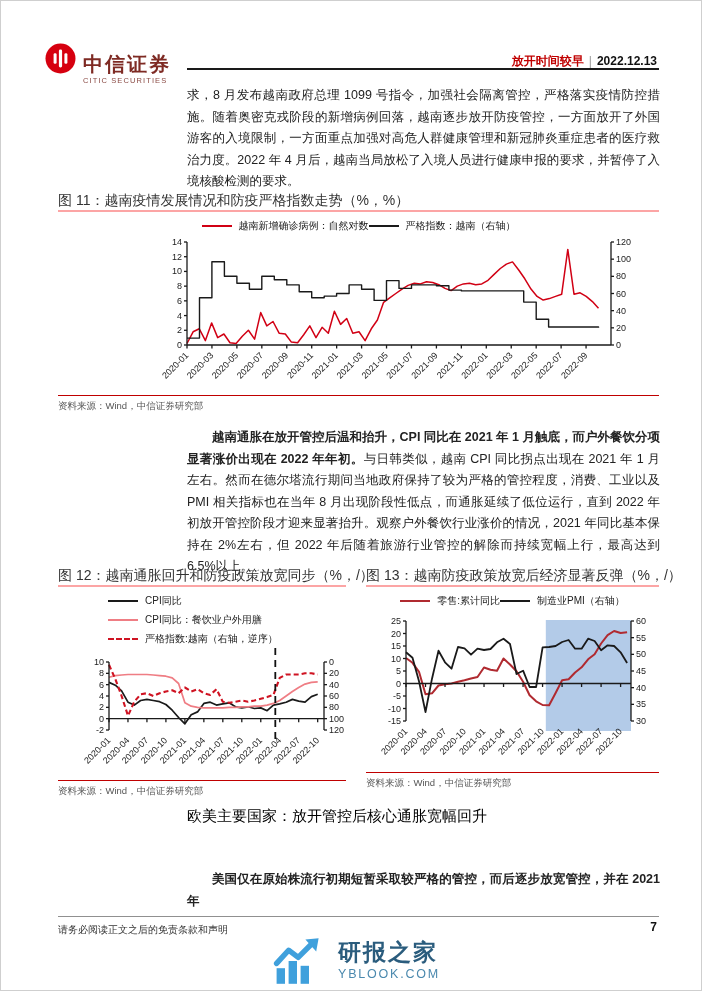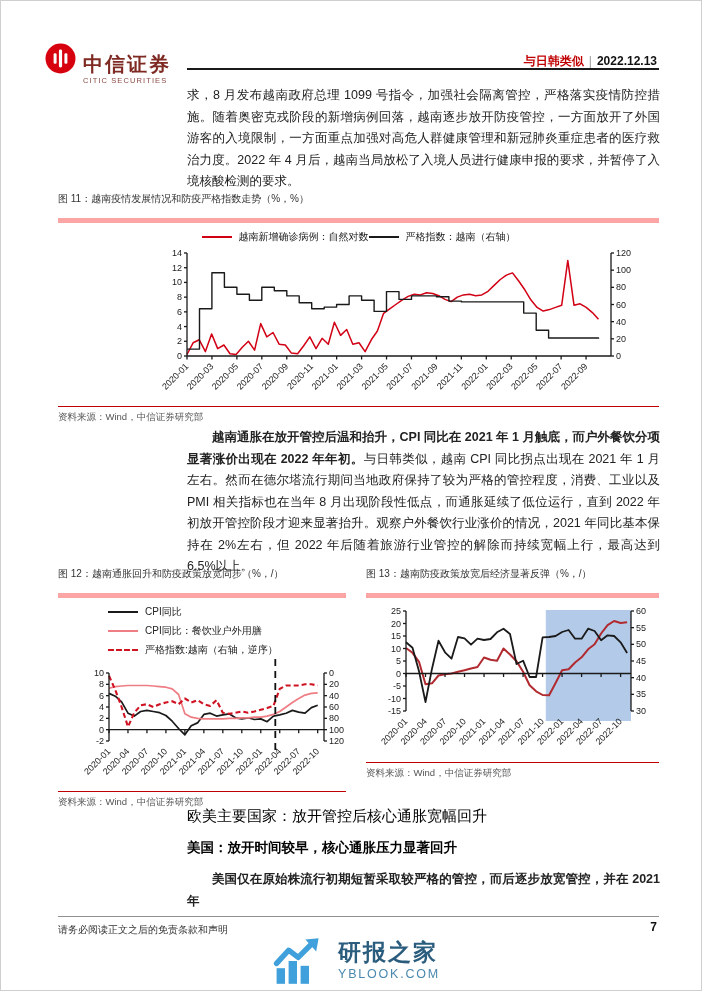--- a/index.html
+++ b/index.html
@@ -20,21 +20,21 @@
   .para{position:absolute;left:186px;width:473px;font-size:12.5px;line-height:21.5px;
         text-align:justify;color:#222;}
   .p1{top:84px;}
   .p2{top:426px;text-indent:2em;}
   .p3{top:868px;text-indent:2em;font-weight:bold;}
   .bold{font-weight:bold;}
   .h2{position:absolute;left:186px;top:806px;font-size:15px;font-weight:normal;color:#000;}
   .h3{position:absolute;left:186px;top:838px;font-size:13.5px;font-weight:bold;color:#000;}
   
   .fig{position:absolute;}
-  .fig-caption{font-size:10px;color:#333;padding-bottom:12px;border-bottom:5px solid #fca5a5;white-space:nowrap;}
+  .fig-caption{font-size:14px;color:#333;padding-bottom:0;border-bottom:2px solid #fca5a5;white-space:nowrap;}
   .legend{display:flex;margin-top:7px;}
   .legend-h{flex-direction:row;justify-content:center;}
   .legend-v{flex-direction:column;gap:5px;margin-left:50px;}
   .legend-item{display:flex;align-items:center;gap:7px;font-size:10px;color:#222;white-space:nowrap;}
   .sw{display:inline-block;width:30px;height:0;}
   .fig-src-rule{border-top:1px solid #c00000;margin-top:2px;}
   .fig-src{font-size:9.5px;color:#555;margin-top:4px;}
   .fig11{left:57px;top:191px;width:601px;}
   .fig12{left:57px;top:566px;width:288px;}
   .fig13{left:365px;top:566px;width:293px;}
@@ -60,21 +60,21 @@
       <rect x="13.9" y="6.5" width="3.2" height="18" rx="1.4" fill="#fff"></rect>
       <rect x="8.6" y="10.2" width="3" height="10.6" rx="1.3" fill="#fff"></rect>
       <rect x="19.4" y="10.2" width="3" height="10.6" rx="1.3" fill="#fff"></rect>
     </svg>
     <div class="logo-text">
       <span class="brand-cn">中信证券</span>
       <span class="brand-en">CITIC SECURITIES</span>
     </div>
   </div>
   <div class="header-right">
-    <span class="series">与日韩类似</span><span class="sep">|</span><span class="hdate">2022.12.13</span>
+    <span class="series">放开时间较早</span><span class="sep">|</span><span class="hdate">2022.12.13</span>
   </div>
   <div class="header-rule"></div>
 
   <div class="para p1">求，8 月发布越南政府总理 1099 号指令，加强社会隔离管控，严格落实疫情防控措施。随着奥密克戎阶段的新增病例回落，越南逐步放开防疫管控，一方面放开了外国游客的入境限制，一方面重点加强对高危人群健康管理和新冠肺炎重症患者的医疗救治力度。2022 年 4 月后，越南当局放松了入境人员进行健康申报的要求，并暂停了入境核酸检测的要求。</div>
 
   <div class="fig fig11">
     <div class="fig-caption">图 11：越南疫情发展情况和防疫严格指数走势（%，%）</div>
     <div class="legend legend-h">
         <div class="legend-item">
           <span class="sw" style="border-top: 2.2px solid rgb(209, 0, 20);"></span>
@@ -240,20 +240,30 @@
         <line x1="259.6764705882353" y1="70.66666666666666" x2="259.6764705882353" y2="74.16666666666666" stroke="#1a1a1a" stroke-width="1.3"></line>
         <text x="261.6764705882353" y="93" text-anchor="end" font-size="9" fill="#222" transform="rotate(-45 261.6764705882353 93)">2022-10</text>
         <line x1="217.30882352941177" y1="0" x2="217.30882352941177" y2="92" stroke="#111" stroke-width="1.8" stroke-dasharray="7 5"></line>
       </svg>
     <div class="fig-src-rule"></div>
     <div class="fig-src">资料来源：Wind，中信证券研究部</div>
   </div>
 
   <div class="fig fig13">
     <div class="fig-caption">图 13：越南防疫政策放宽后经济显著反弹（%，/）</div>
+    <div class="legend legend-h">
+        <div class="legend-item">
+          <span class="sw" style="border-top: 2.2px solid rgb(176, 42, 48);"></span>
+          <span>零售:累计同比</span>
+        </div>
+        <div class="legend-item">
+          <span class="sw" style="border-top: 2.2px solid rgb(26, 26, 26);"></span>
+          <span>制造业PMI（右轴）</span>
+        </div>
+      </div>
     <svg class="chart" width="293" height="160" viewBox="0 0 293 160">
         <rect x="179.8121387283237" y="10" width="85.1878612716763" height="111" fill="#b3cbe8"></rect>
         <path d="M40.0 48.0L46.5 52.8L53.0 61.8L59.5 84.3L66.0 83.3L72.5 75.5L79.0 74.3L85.5 73.5L92.0 71.8L98.5 70.3L105.0 68.5L111.5 67.0L118.0 57.5L124.5 59.8L131.0 60.7L137.5 48.5L144.0 54.5L150.5 61.3L157.1 71.8L163.6 85.3L170.1 91.3L176.6 95.0L183.1 95.3L189.6 83.0L196.1 70.3L202.6 69.3L209.1 62.5L215.6 57.3L222.1 49.3L228.6 44.3L235.1 33.5L241.6 25.2L248.1 21.0L254.6 23.0L261.1 22.3" fill="none" stroke="#b02a30" stroke-width="2" stroke-linejoin="round"></path>
         <path d="M40.0 42.3L46.5 47.7L53.0 71.3L59.5 102.0L66.0 68.7L72.5 40.7L79.0 52.3L85.5 58.7L92.0 37.0L98.5 38.3L105.0 44.7L111.5 38.7L118.0 40.0L124.5 39.0L131.0 32.3L137.5 28.7L144.0 34.0L150.5 64.0L157.1 60.7L163.6 77.0L170.1 77.0L176.6 37.3L183.1 37.0L189.6 36.0L196.1 32.0L202.6 30.0L209.1 38.7L215.6 38.7L222.1 28.7L228.6 31.0L235.1 40.3L241.6 35.3L248.1 36.0L254.6 42.3L261.1 53.0" fill="none" stroke="#1a1a1a" stroke-width="1.8" stroke-linejoin="round"></path>
         <line x1="40" y1="11" x2="40" y2="111" stroke="#1a1a1a" stroke-width="1.3"></line>
         <line x1="37" y1="111" x2="40" y2="111" stroke="#1a1a1a" stroke-width="1.3"></line>
         <text x="35" y="114" text-anchor="end" font-size="9" fill="#222">-15</text>
         <line x1="37" y1="98.5" x2="40" y2="98.5" stroke="#1a1a1a" stroke-width="1.3"></line>
         <text x="35" y="101.5" text-anchor="end" font-size="9" fill="#222">-10</text>
         <line x1="37" y1="86" x2="40" y2="86" stroke="#1a1a1a" stroke-width="1.3"></line>
@@ -309,21 +319,20 @@
         <line x1="235.08670520231212" y1="73.5" x2="235.08670520231212" y2="77" stroke="#1a1a1a" stroke-width="1.3"></line>
         <text x="237.08670520231212" y="122" text-anchor="end" font-size="9" fill="#222" transform="rotate(-45 237.08670520231212 122)">2022-07</text>
         <line x1="254.59537572254334" y1="73.5" x2="254.59537572254334" y2="77" stroke="#1a1a1a" stroke-width="1.3"></line>
         <text x="256.59537572254334" y="122" text-anchor="end" font-size="9" fill="#222" transform="rotate(-45 256.59537572254334 122)">2022-10</text>
       </svg>
     <div class="fig-src-rule"></div>
     <div class="fig-src">资料来源：Wind，中信证券研究部</div>
   </div>
 
   <div class="h2">欧美主要国家：放开管控后核心通胀宽幅回升</div>
-  <div class="h3">美国：放开时间较早，核心通胀压力显著回升</div>
   <div class="para p3">美国仅在原始株流行初期短暂采取较严格的管控，而后逐步放宽管控，并在 2021 年</div>
 
   <div class="footer-rule"></div>
   <div class="disclaimer">请务必阅读正文之后的免责条款和声明</div>
   <div class="pagenum">7</div>
 
   <div class="watermark">
     <svg width="48" height="48" viewBox="0 0 40 40">
       <rect x="3" y="26" width="7" height="13" fill="#3fa0dc"></rect>
       <rect x="13" y="20" width="7" height="19" fill="#3fa0dc"></rect>

